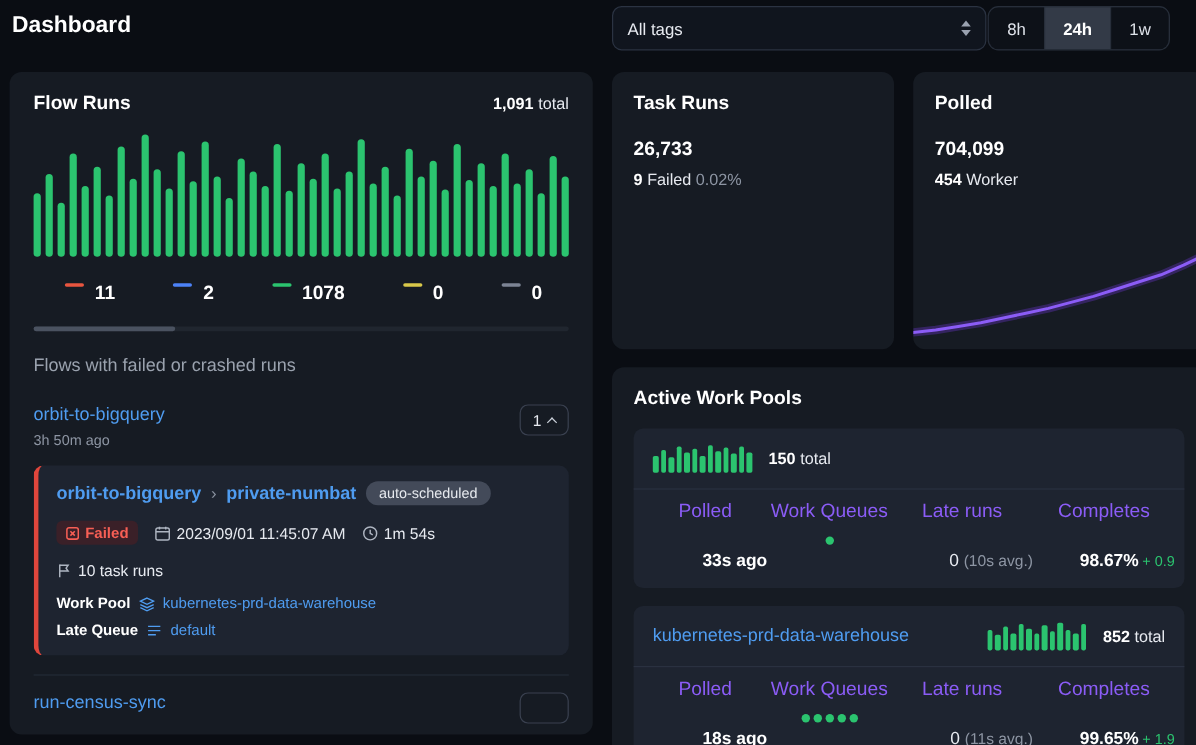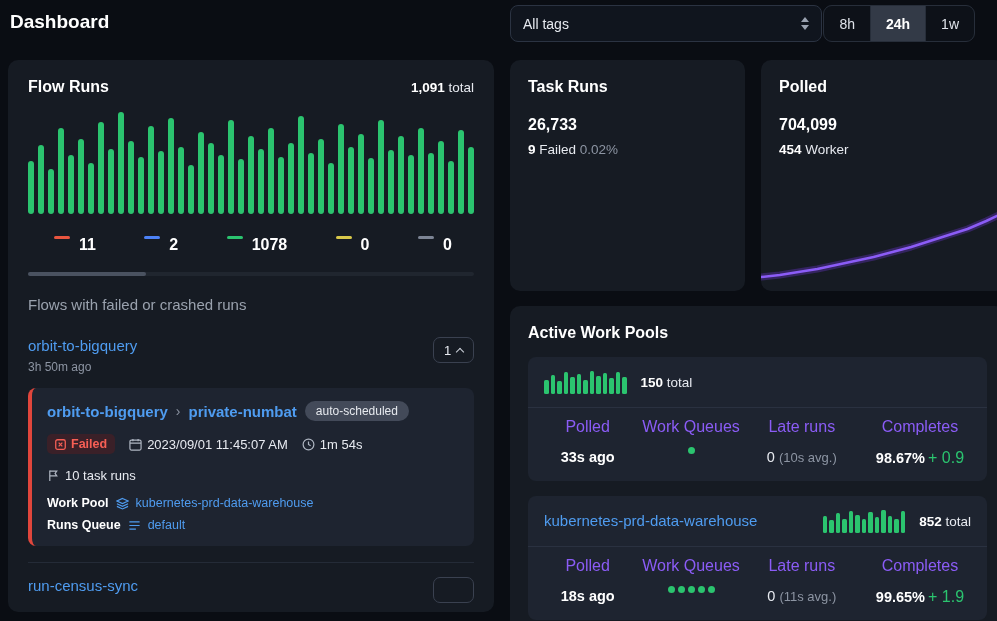--- a/index.html
+++ b/index.html
@@ -100,26 +100,26 @@
   .pools-panel { left:510px; top:306px; width:495px; height:400px; padding:18px; }
   .pool-card { margin-top:15px; background:#1e2430; border-radius:8px; }
   .pool-head { display:flex; align-items:center; gap:14px; padding:13px 16px; border-bottom:1px solid #2a3140; }
   .pool-name { flex:1; font-size:15px; line-height:1.45; max-width:265px; }
   .mini-chart { display:flex; align-items:flex-end; gap:2px; height:24px; }
   .mbar { width:4.5px; background:#2bc46f; border-radius:1.5px; }
   .pool-total { font-size:13.5px; white-space:nowrap; }
   .pool-total b { font-weight:700; color:#fff; }
   .pool-stats { display:grid; grid-template-columns:1.05fr 1.05fr 1.2fr 1.2fr; padding:10px 8px 14px; text-align:center; }
   .stat-h { font-size:16px; color:#8b5cf6; }
-  .stat-v { margin-top:13px; font-size:14.5px; color:#fff; font-weight:700; }
+  .stat-v { margin-top:24px; font-size:14.5px; color:#fff; font-weight:700;text-align:right; }
   .stat-v .avg { font-weight:400; color:#8d95a3; font-size:13px; }
   .stat-v .late0 { font-weight:400; color:#e7eaf0; }
   .dots { margin-top:11px; display:flex; justify-content:center; gap:3px; }
   .qdot { width:7px; height:7px; border-radius:50%; background:#2bc46f; display:inline-block; }
-  .delta { color:#2bc46f; font-size:16px; font-weight:400; margin-left:3px; }
+  .delta { color:#2bc46f; font-size:12px; font-weight:400; margin-left:3px; }
   .pool-card.sliver { height:26px; }
 </style>
 </head>
 <body>
 
 <div id="app">
 
   <div class="header">
     <div class="page-title">Dashboard</div>
 
@@ -279,21 +279,21 @@
           <span class="blue-icon">
             <svg viewBox="0 0 14 14" width="13" height="13" fill="none" stroke="currentColor" stroke-width="1.2">
                 <path d="M7 1.5L13 4.3 7 7.1 1 4.3z"></path>
                 <path d="M1 7.3l6 2.8 6-2.8"></path>
                 <path d="M1 10.1l6 2.8 6-2.8"></path>
               </svg>
           </span>
           <a class="link">kubernetes-prd-data-warehouse</a>
         </span>
         <span class="rc-group">
-          <span class="rc-label">Runs Queue</span>
+          <span class="rc-label">Late Queue</span>
           <span class="blue-icon">
             <svg viewBox="0 0 14 14" width="13" height="13" fill="none" stroke="currentColor" stroke-width="1.3">
                 <path d="M1.5 3.2h11M1.5 7h11M1.5 10.8h7"></path>
               </svg>
           </span>
           <a class="link">default</a>
         </span>
       </div>
     </div>
 

